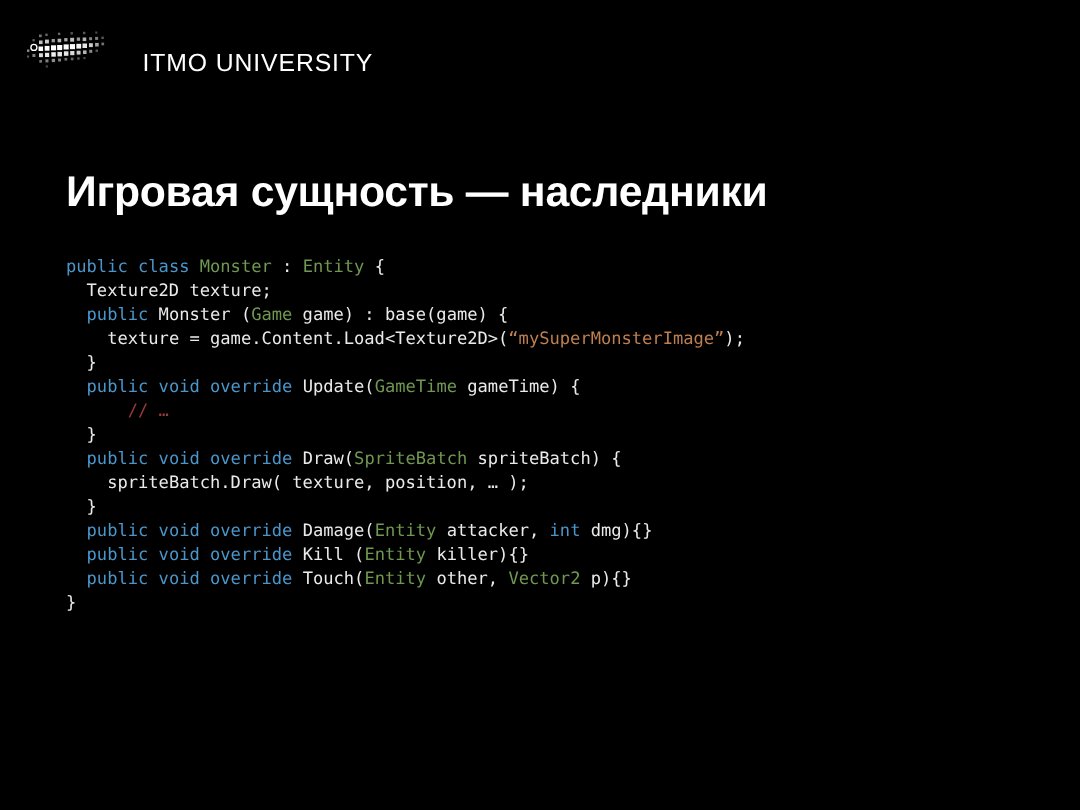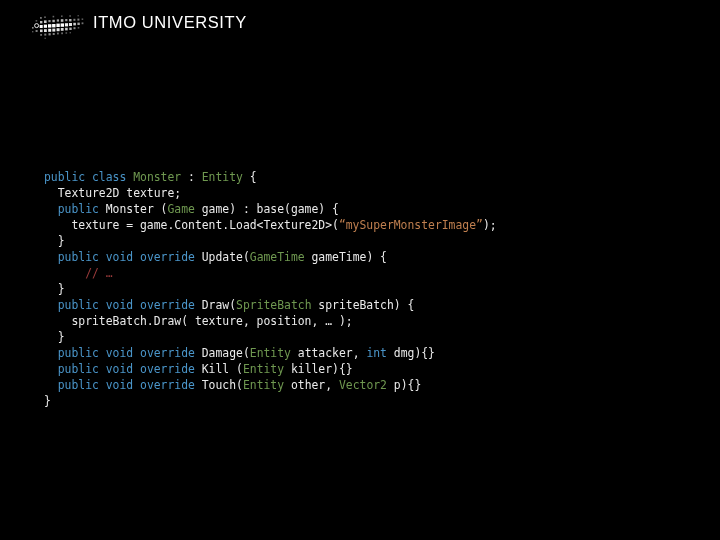--- a/index.html
+++ b/index.html
@@ -20,26 +20,26 @@
     position: relative;
     width: 720px;
     height: 540px;
     background: #000000;
     box-sizing: border-box;
   }
 
   
   .brand {
     position: absolute;
-    left: 32px;
+    left: 18px;
     top: 14px;
     height: 36px;
     display: flex;
-    align-items: flex-start;
-    gap: 5px;
+    align-items: flex-end;
+    gap: 21px;
   }
   .brand-mark {
     width: 56px;
     height: 30px;
     display: block;
   }
   .brand-name {
     color: #ffffff;
     font-family: "Liberation Sans", sans-serif;
     font-size: 16.5px;
@@ -159,20 +159,21 @@
         <rect x="45.4" y="8.6" width="2.4" height="2.4" opacity="0.65"></rect>
         <rect x="45.7" y="13" width="1.6" height="1.6" opacity="0.35"></rect>
 
         <rect x="49.6" y="4.4" width="1.6" height="1.6" opacity="0.35"></rect>
         <rect x="49.6" y="8.4" width="1.8" height="1.8" opacity="0.45"></rect>
       </g>
     </svg>
     <div class="brand-name">ITMO UNIVERSITY</div>
   </div>
 
+  <h1 class="slide-title">Игровая сущность — наследники</h1>
 
   <pre class="code-block" id="code-block"><span class="code-line"><span class="tok-kw">public</span><span class="tok-plain"> </span><span class="tok-kw">class</span><span class="tok-plain"> </span><span class="tok-type">Monster</span><span class="tok-plain"> : </span><span class="tok-type">Entity</span><span class="tok-plain"> {</span></span>
 <span class="code-line"><span>  </span><span class="tok-plain">Texture2D texture;</span></span>
 <span class="code-line"><span>  </span><span class="tok-kw">public</span><span class="tok-plain"> Monster (</span><span class="tok-type">Game</span><span class="tok-plain"> game) : base(game) {</span></span>
 <span class="code-line"><span>    </span><span class="tok-plain">texture = game.Content.Load&lt;Texture2D&gt;(</span><span class="tok-str">“mySuperMonsterImage”</span><span class="tok-plain">);</span></span>
 <span class="code-line"><span>  </span><span class="tok-plain">}</span></span>
 <span class="code-line"><span>  </span><span class="tok-kw">public</span><span class="tok-plain"> </span><span class="tok-kw">void</span><span class="tok-plain"> </span><span class="tok-kw">override</span><span class="tok-plain"> Update(</span><span class="tok-type">GameTime</span><span class="tok-plain"> gameTime) {</span></span>
 <span class="code-line"><span>      </span><span class="tok-cmt">// …</span></span>
 <span class="code-line"><span>  </span><span class="tok-plain">}</span></span>
 <span class="code-line"><span>  </span><span class="tok-kw">public</span><span class="tok-plain"> </span><span class="tok-kw">void</span><span class="tok-plain"> </span><span class="tok-kw">override</span><span class="tok-plain"> Draw(</span><span class="tok-type">SpriteBatch</span><span class="tok-plain"> spriteBatch) {</span></span>

